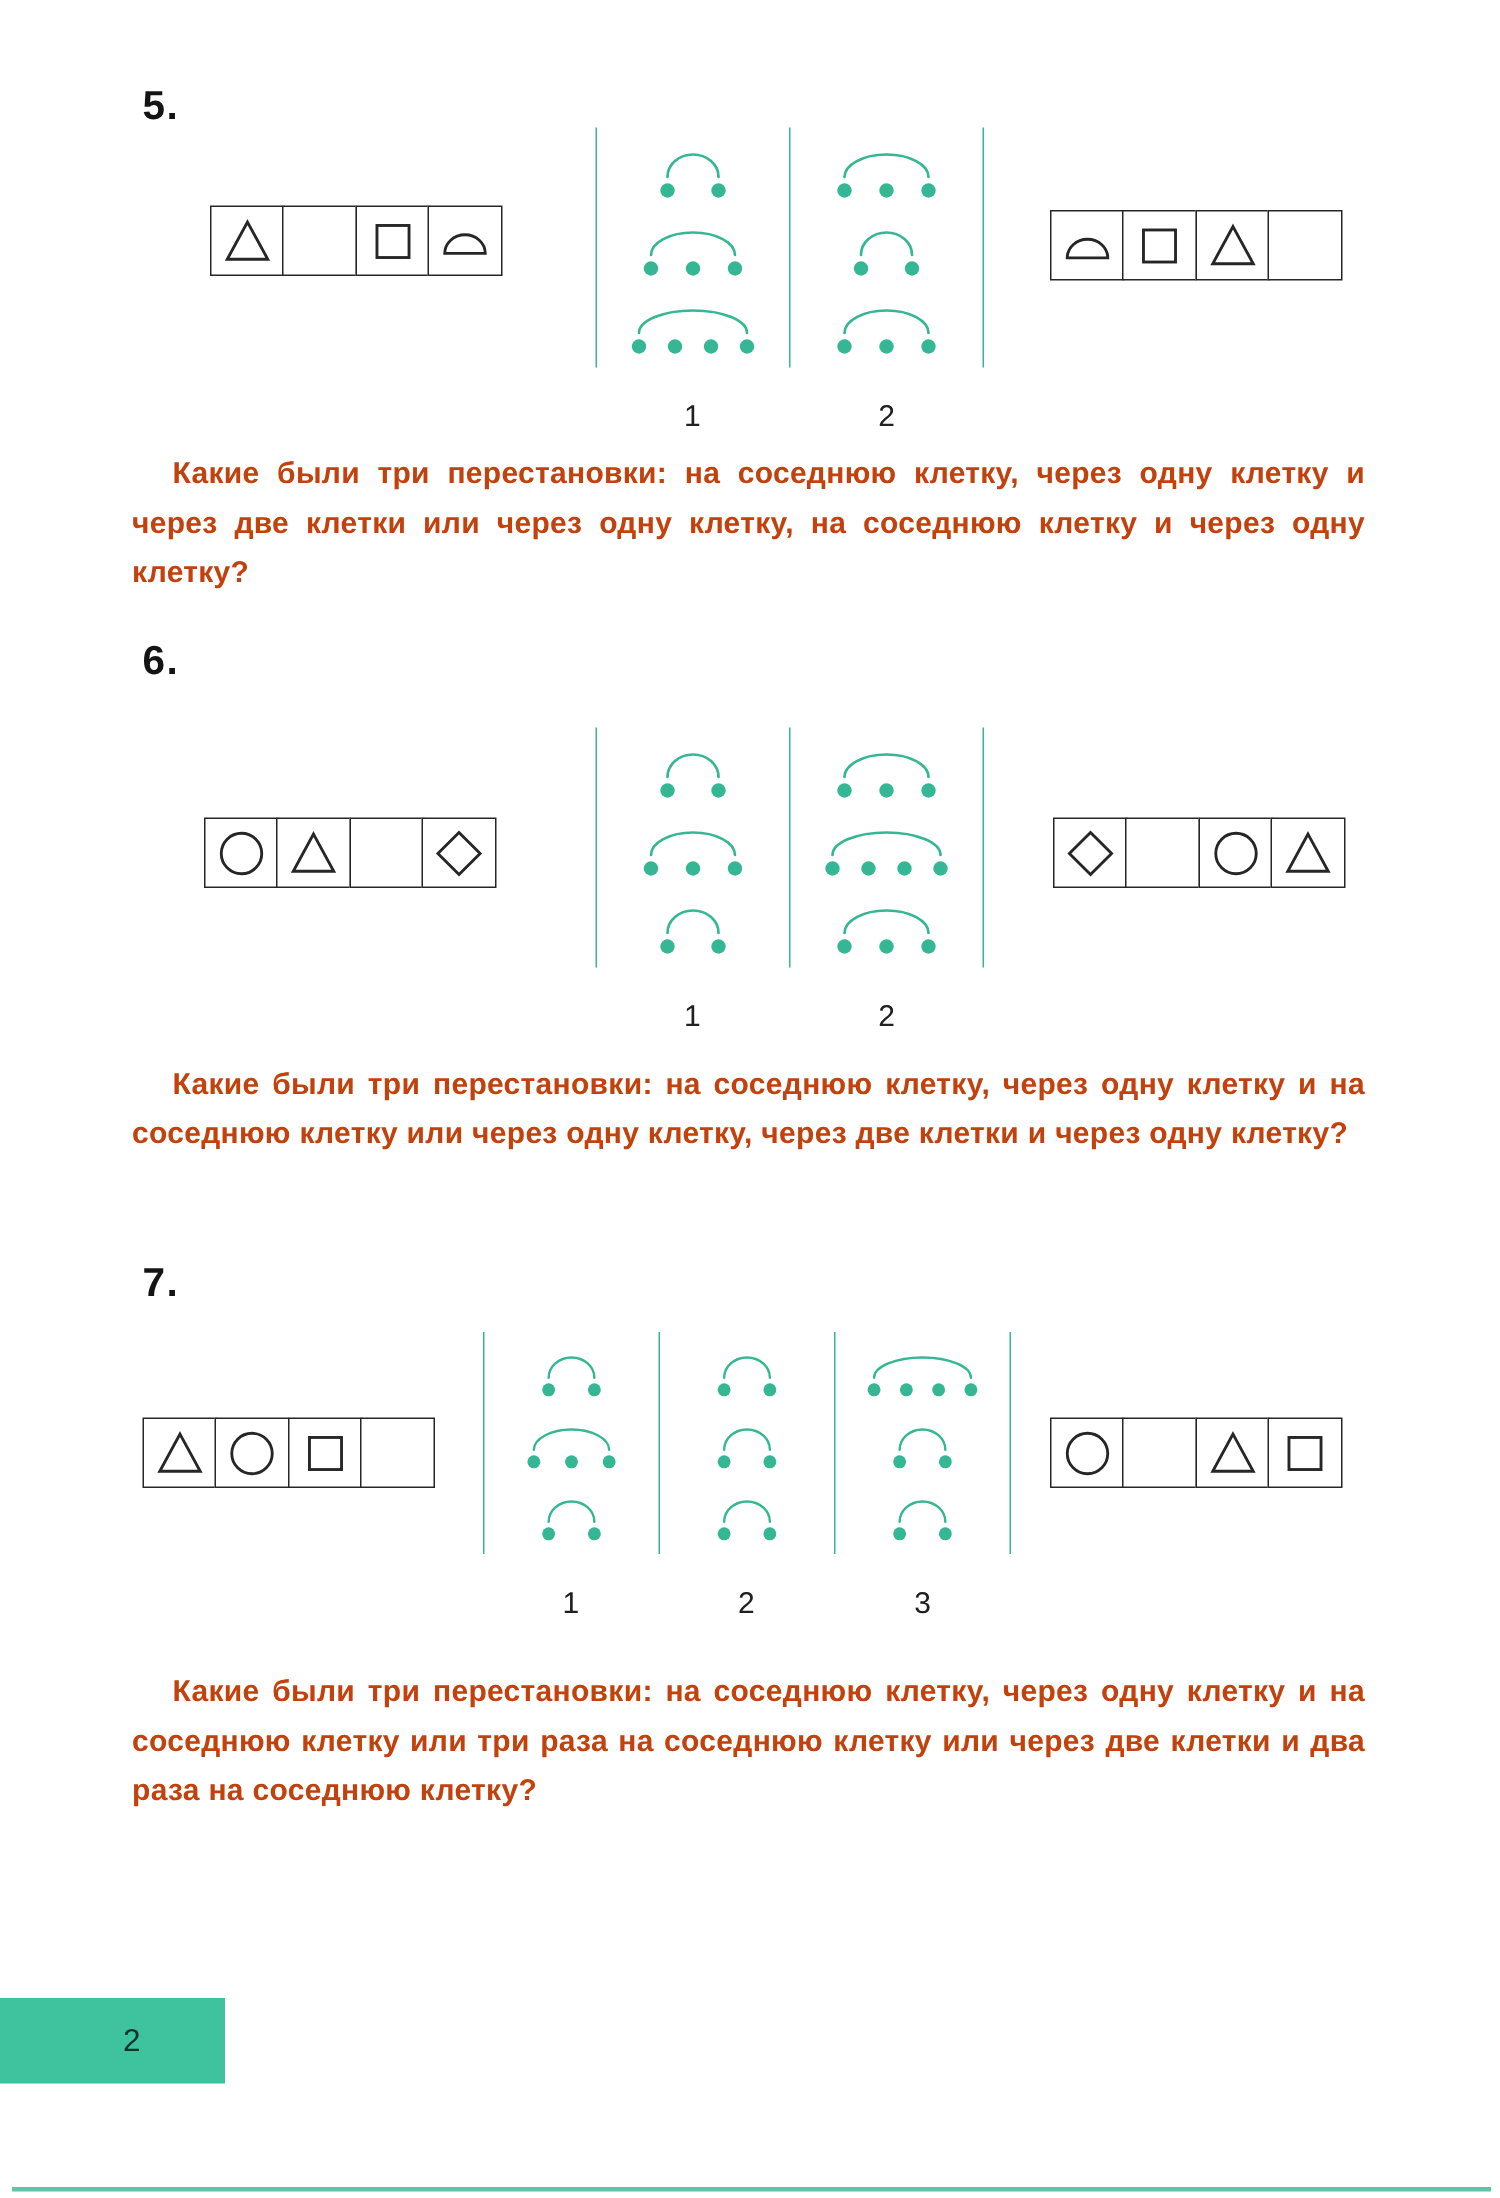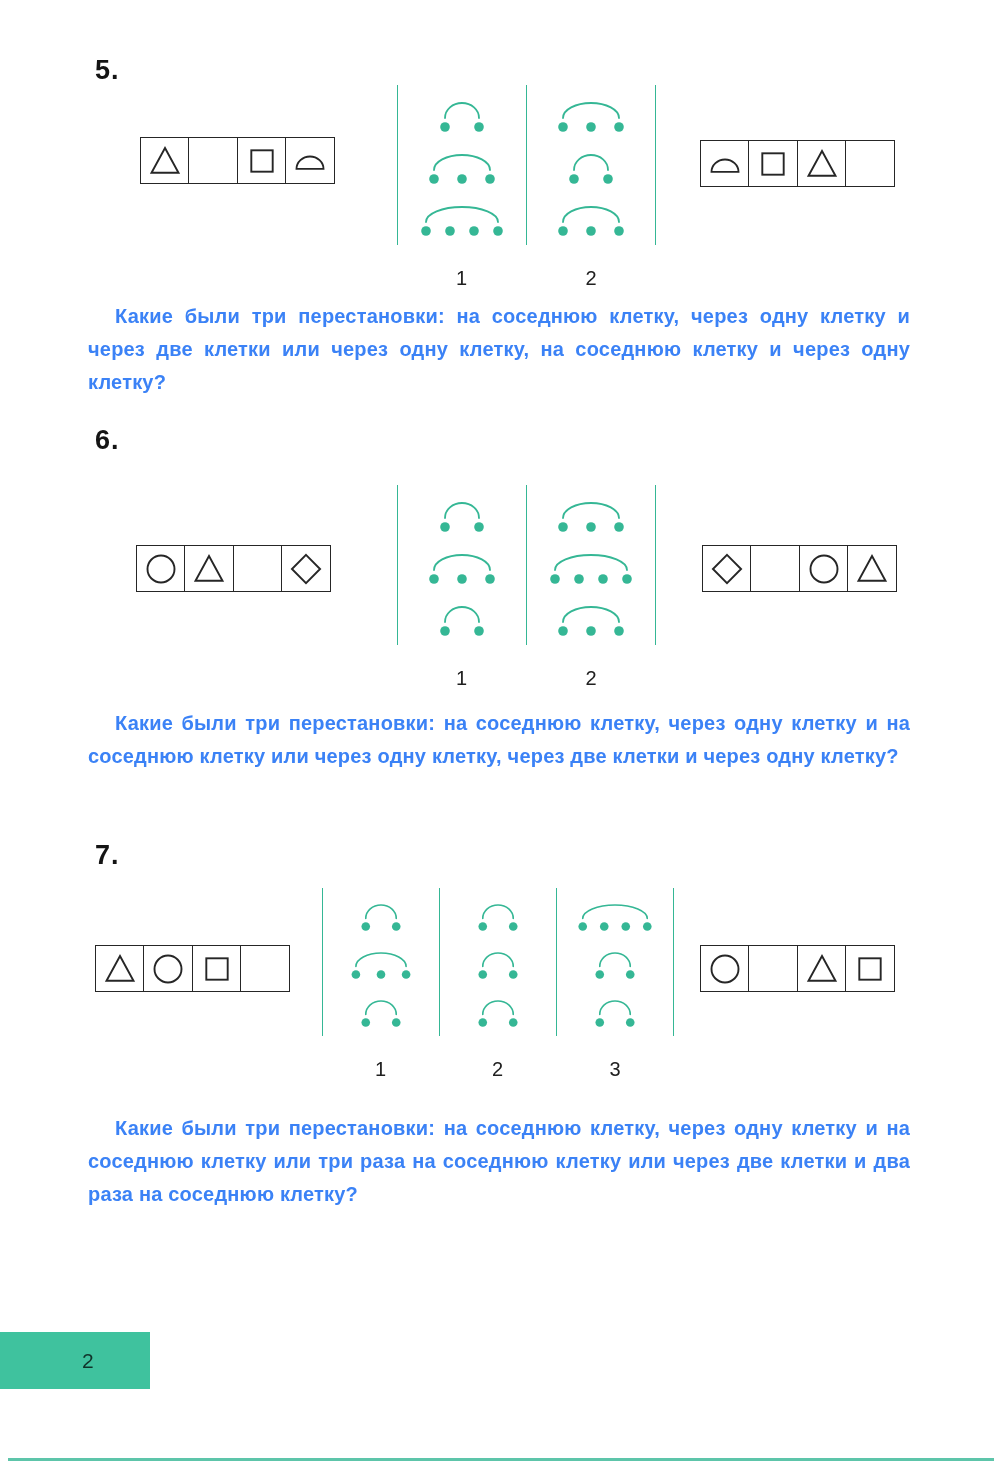--- a/index.html
+++ b/index.html
@@ -26,21 +26,21 @@
     display:flex;flex-direction:column;gap:4px;padding:4px 6px;
     border-left:1.6px solid var(--accent,#35b795);
   }
   .diagram:last-child .diagram-rows{border-right:1.6px solid var(--accent,#35b795)}
   .perm-row{display:block}
   .diagram-label{margin-top:22px;font-size:20px;color:#202020}
 
   .question{
     position:absolute;width:822px;
     font-size:20px;line-height:33px;font-weight:700;letter-spacing:.2px;
-    text-align:justify;text-indent:27px;color:#3b82f6;
+    text-align:justify;text-indent:27px;color:#c2410c;
   }
 
   
   #ex5{top:55px;height:370px}
   #ex5 .ex-number{left:95px;top:0}
   #ex5 .strip-left{left:140px;top:82px}
   #ex5 .diagrams{left:397px;top:30px}
   #ex5 .strip-right{left:700px;top:85px}
   #ex5 .question{left:88px;top:245px}
 

